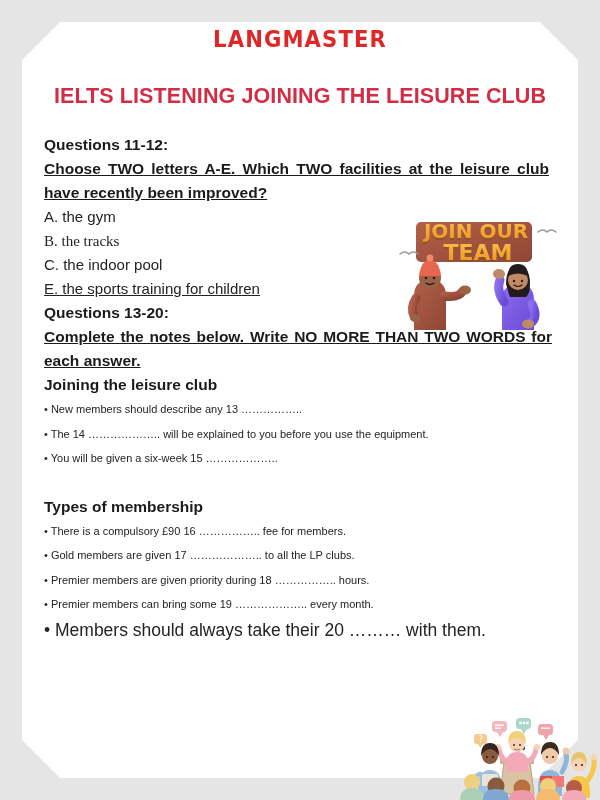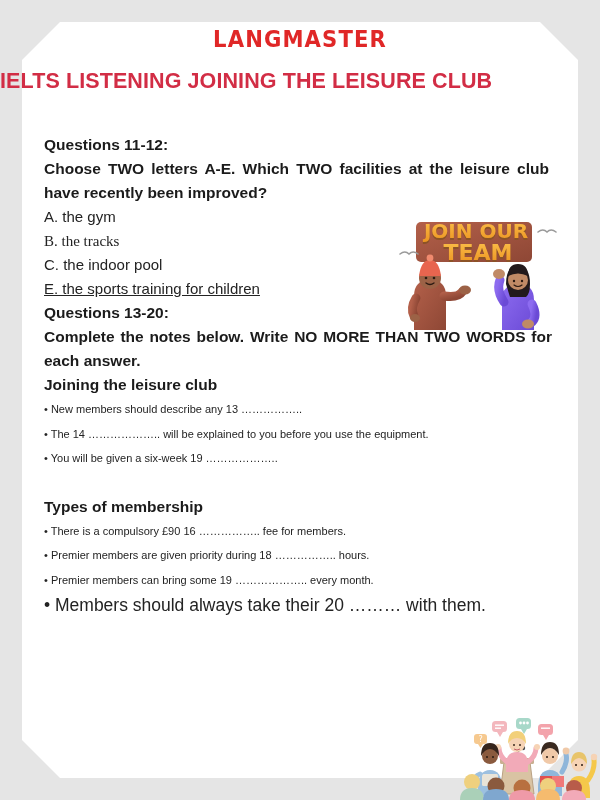--- a/index.html
+++ b/index.html
@@ -40,21 +40,22 @@
     text-align:center;
     font-family:"DejaVu Sans", sans-serif;
     font-weight:700;
     font-size:23px;
     letter-spacing:1.2px;
     color:#e02727;
     transform:scaleX(0.92);
   }
 
   #doc-title {
-    position:absolute; top:69px; left:0; width:100%;
+    position:absolute; top:84px; left:0; width:100%;
+    text-align:center;
     font-weight:700;
     font-size:21.5px;
     letter-spacing:0.1px;
     color:#d22d45;
     white-space:nowrap;
   }
 
   
   #body-copy {
     position:absolute;
@@ -66,20 +67,21 @@
   .q-head {
     font-weight:700;
     font-size:15.5px;
     line-height:24px;
   }
   .q-instr {
     font-weight:700;
     font-size:15.5px;
     line-height:24px;
     text-align:justify;
+    text-decoration:underline;
   }
   .sub-head {
     font-weight:700;
     font-size:15.5px;
     line-height:24px;
   }
   .opt {
     font-size:15px;
     line-height:24px;
     font-weight:400;
@@ -290,25 +292,26 @@
 
     <div class="q-head">Questions 13-20:</div>
 
     <div class="q-instr">Complete the notes below. Write NO MORE THAN TWO WORDS for each answer.</div>
 
     <div class="sub-head">Joining the leisure club</div>
 
 
     <div class="bullet">• New members should describe any 13 ……………..</div>
     <div class="bullet">• The 14 ……………….. will be explained to you before you use the equipment.</div>
-    <div class="bullet">• You will be given a six-week 19 ………………..</div>
+    <div class="bullet">• You will be given a six-week 15 ………………..</div>
 
     <div class="spacer"></div>
 
     <div class="sub-head">Types of membership</div>
 
     <div class="bullet">• There is a compulsory £90 16 …………….. fee for members.</div>
+    <div class="bullet">• Gold members are given 17 ……………….. to all the LP clubs.</div>
     <div class="bullet">• Premier members are given priority during 18 …………….. hours.</div>
     <div class="bullet">• Premier members can bring some 19 ……………….. every month.</div>
     <div class="bullet big">• Members should always take their 20 ……… with them.</div>
 
   </div>
 </div>
 
 </body></html>

